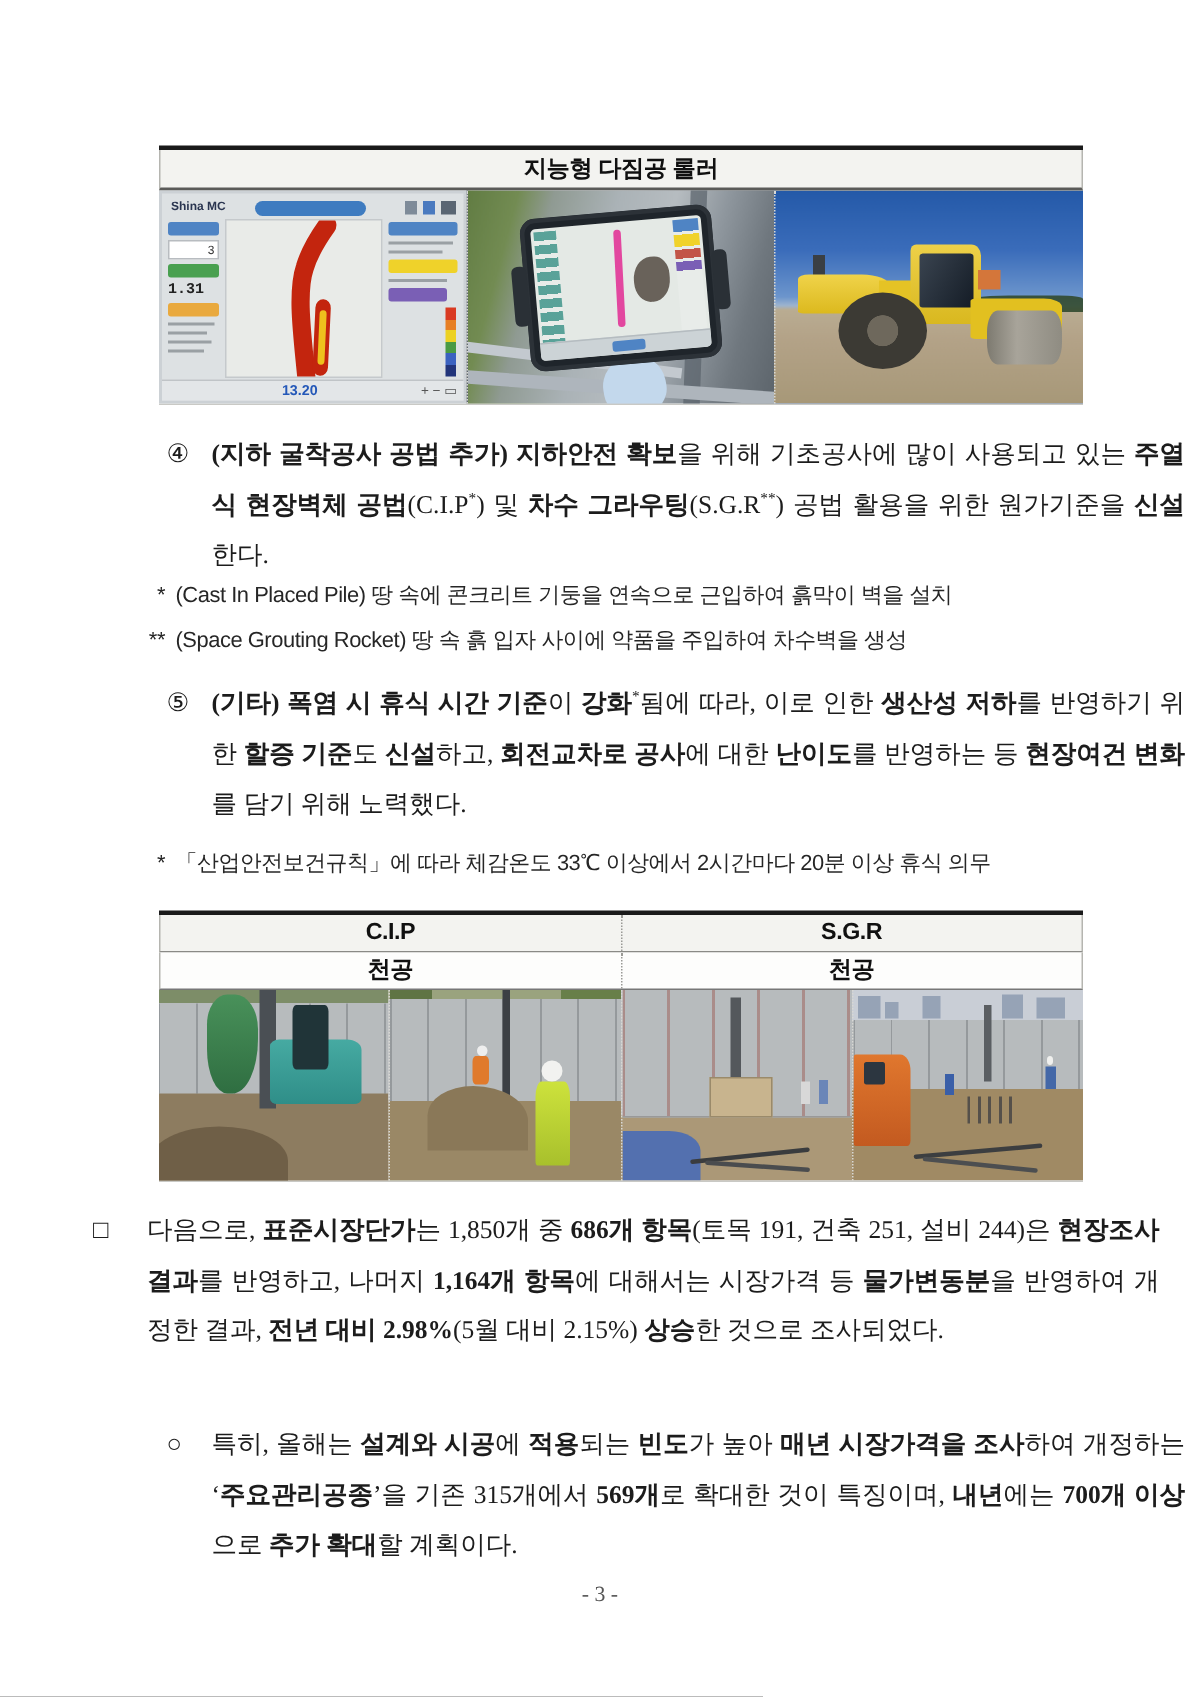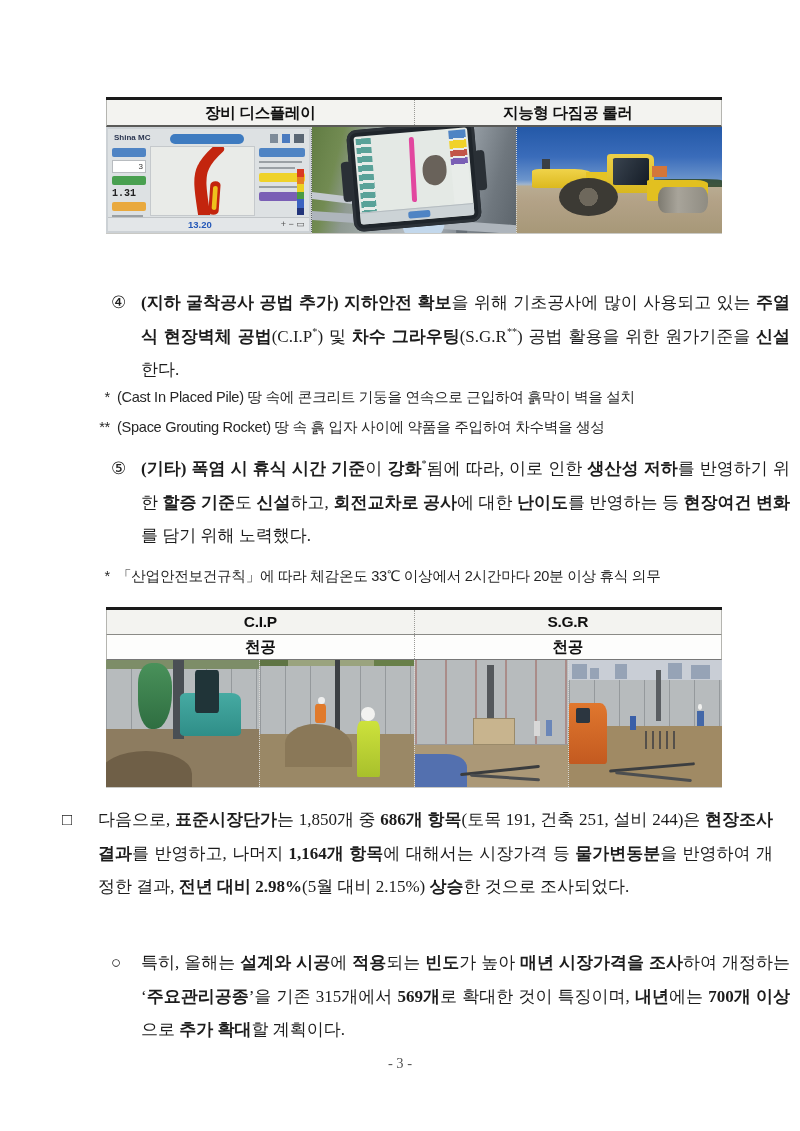--- a/index.html
+++ b/index.html
@@ -14,21 +14,21 @@
           border-bottom:2px solid #5a5a58;box-sizing:border-box;}
   .th-cell{flex:1;text-align:center;font-family:"Liberation Sans",sans-serif;font-weight:700;
            font-size:15.5px;color:#101010;line-height:24px;letter-spacing:-0.3px;}
   .tbl1 .th-cell{line-height:25px;}
   .th-cell+.th-cell{border-left:1px dotted #9a9a96;}
   .th-row2{display:flex;background:#fdfdfc;border-left:1px solid #b5b5b0;border-right:1px solid #b5b5b0;
            border-bottom:1.5px solid #777;box-sizing:border-box;}
   .tbl2 .th-row{border-bottom:1px solid #8a8a86;}
   .photo-row{display:flex;border-bottom:1px solid #c9c9c5;}
   .photo-cell{flex:1;position:relative;overflow:hidden;}
-  .tbl1 .photo-cell{height:106px;}
+  .tbl1 .photo-cell{height:142px;}
   .tbl2 .photo-cell{height:127px;}
   .photo-cell+.photo-cell{border-left:1px dotted #d8d8d4;}
 
   
   .para{position:absolute;font-size:17px;line-height:33.5px;text-align:justify;color:#1c1c1c;}
   .pmark{display:inline-block;text-indent:0;}
   .p-num{left:88px;width:649px;padding-left:30px;text-indent:-30px;box-sizing:content-box;margin-left:23px;}
   .p-num .pmark{width:30px;}
   .p-sq{left:62px;width:675px;padding-left:36px;text-indent:-36px;}
   .p-sq .pmark{width:36px;}
@@ -153,21 +153,20 @@
   .pc4-pipes{position:absolute;left:50%;top:56%;width:20%;height:14%;
       background:repeating-linear-gradient(90deg,#55504a 0 2px,transparent 2px 7px);}
 </style>
 </head>
 <body>
 
 <div class="page">
 
   <div class="tbl tbl1">
     <div class="th-row">
-      <div class="th-cell">장비 디스플레이</div>
       <div class="th-cell">지능형 다짐공 롤러</div>
     </div>
     <div class="photo-row">
 
       <div class="photo-cell ph1">
         <div class="ph1-scr">
           <div class="ph1-brand">Shina MC</div>
           <div class="ph1-banner"></div>
           <div class="ph1-icons"></div>
           <div class="ph1-left">

